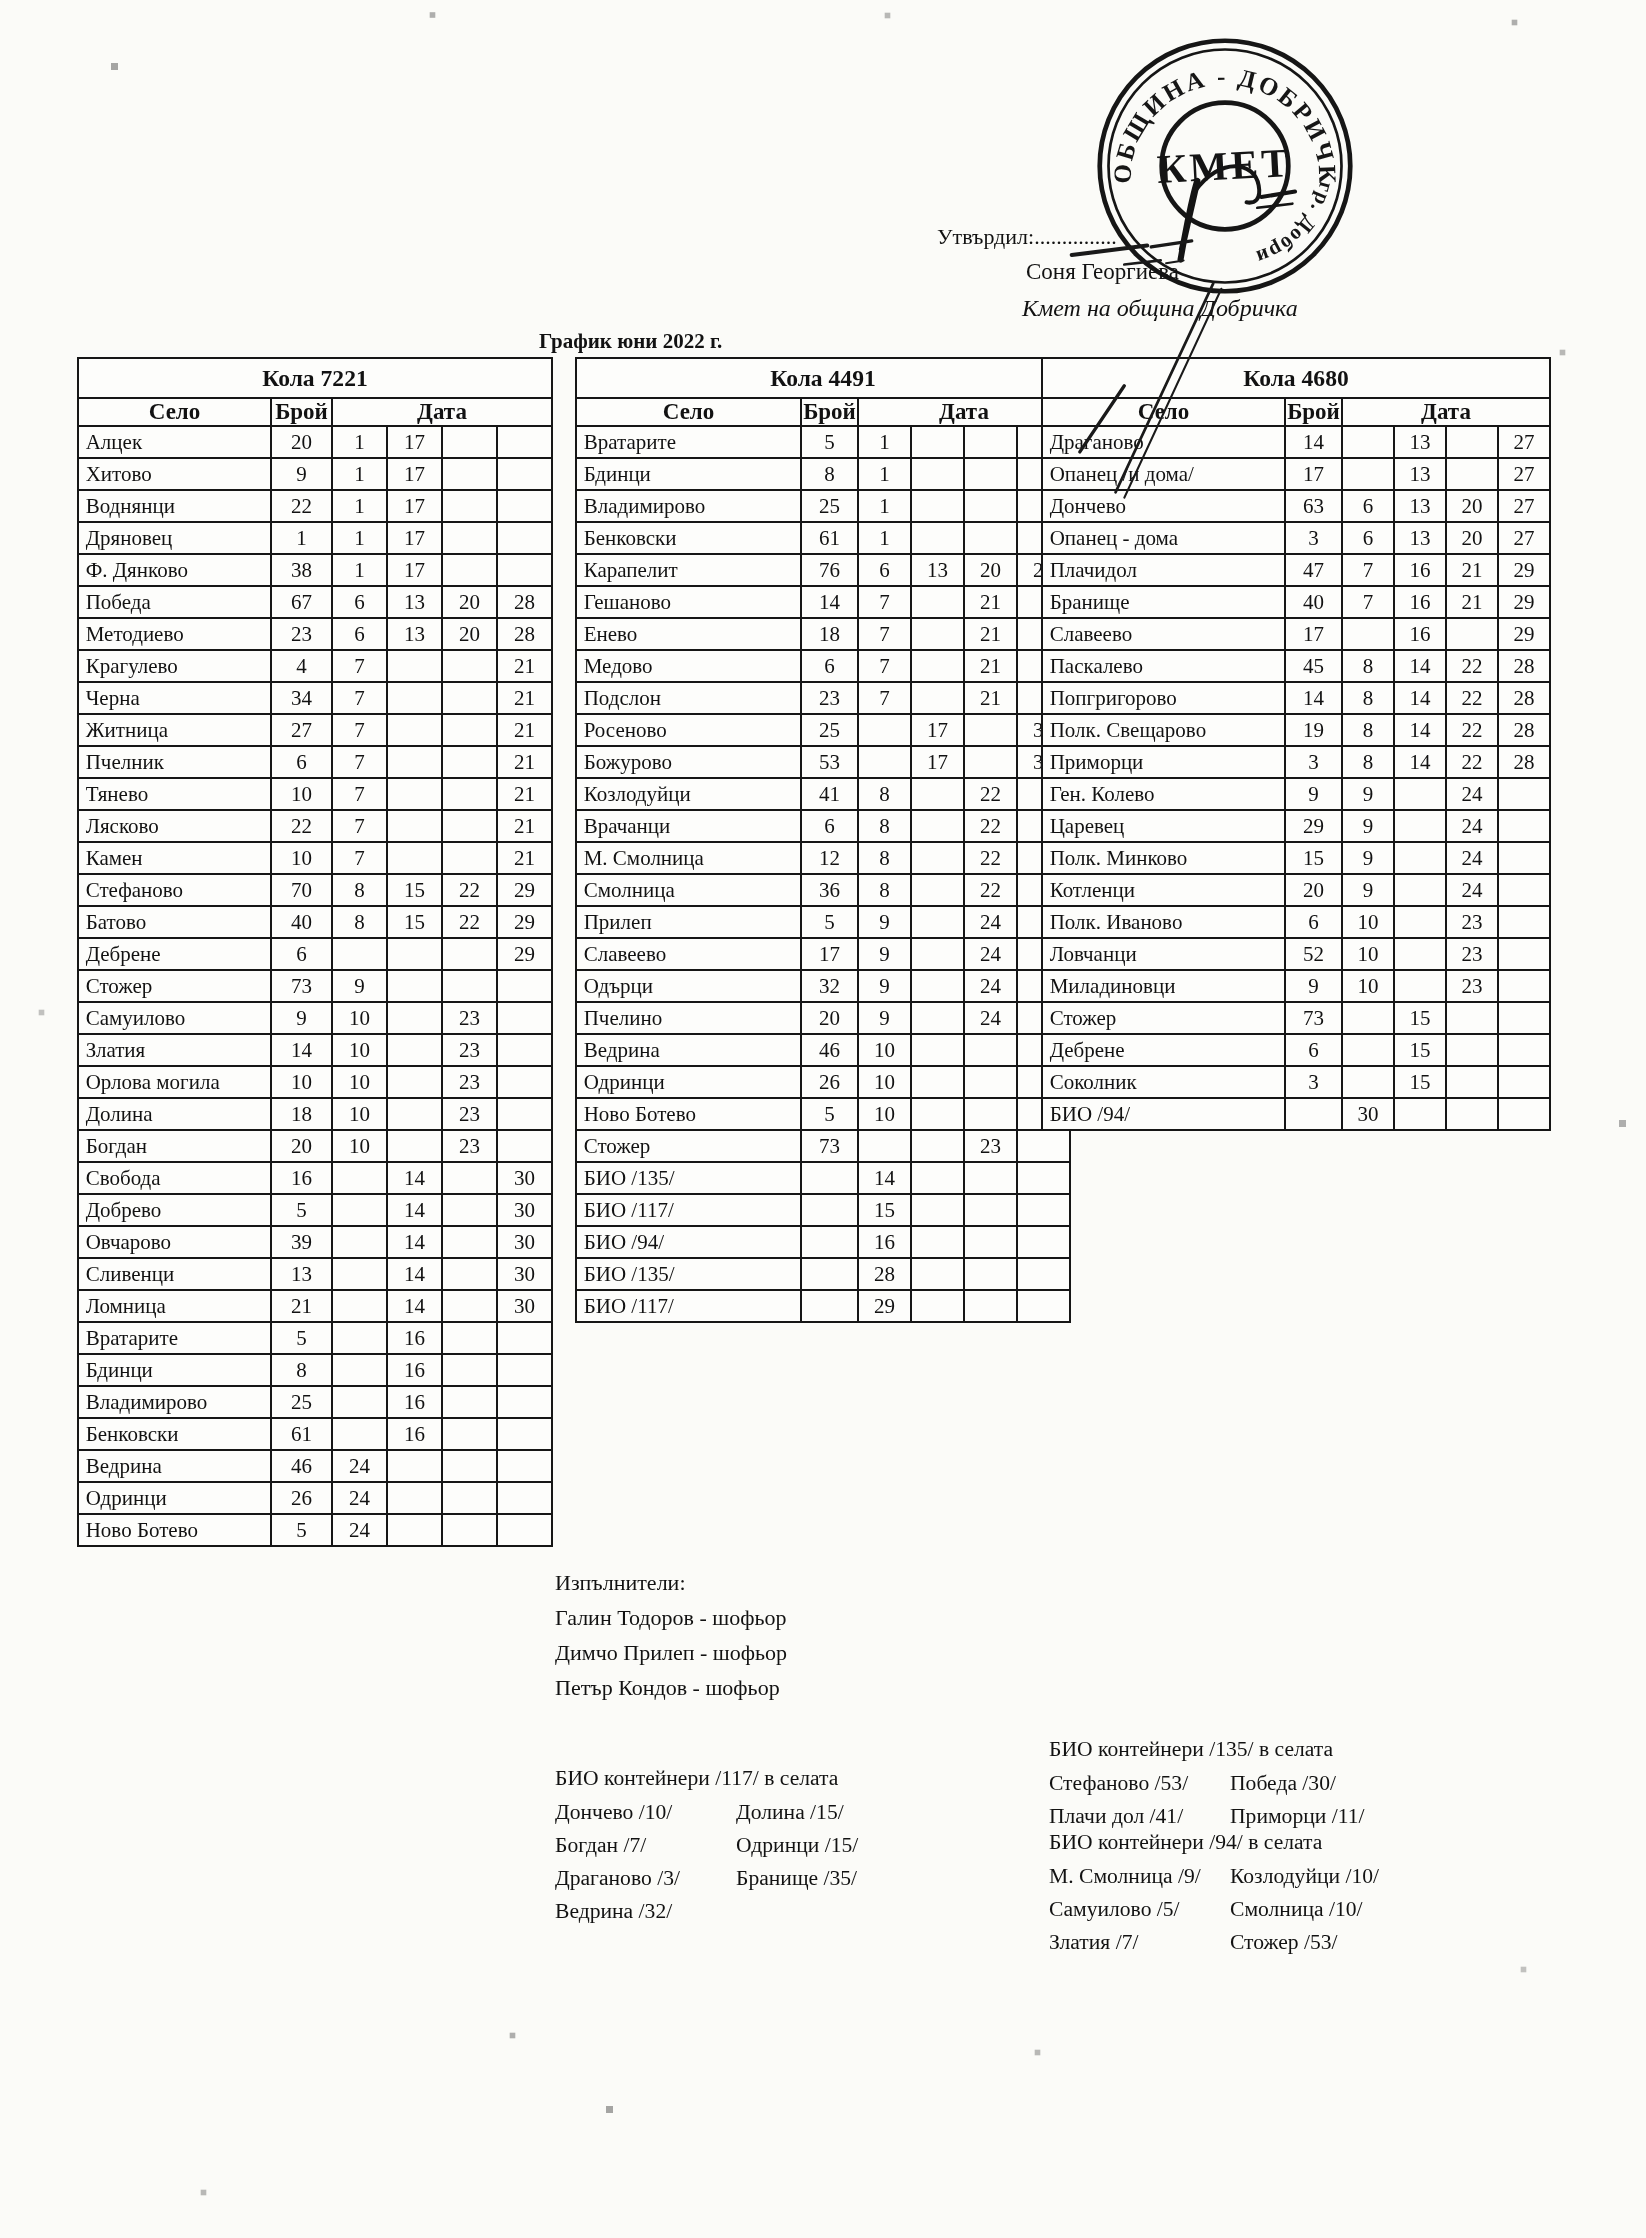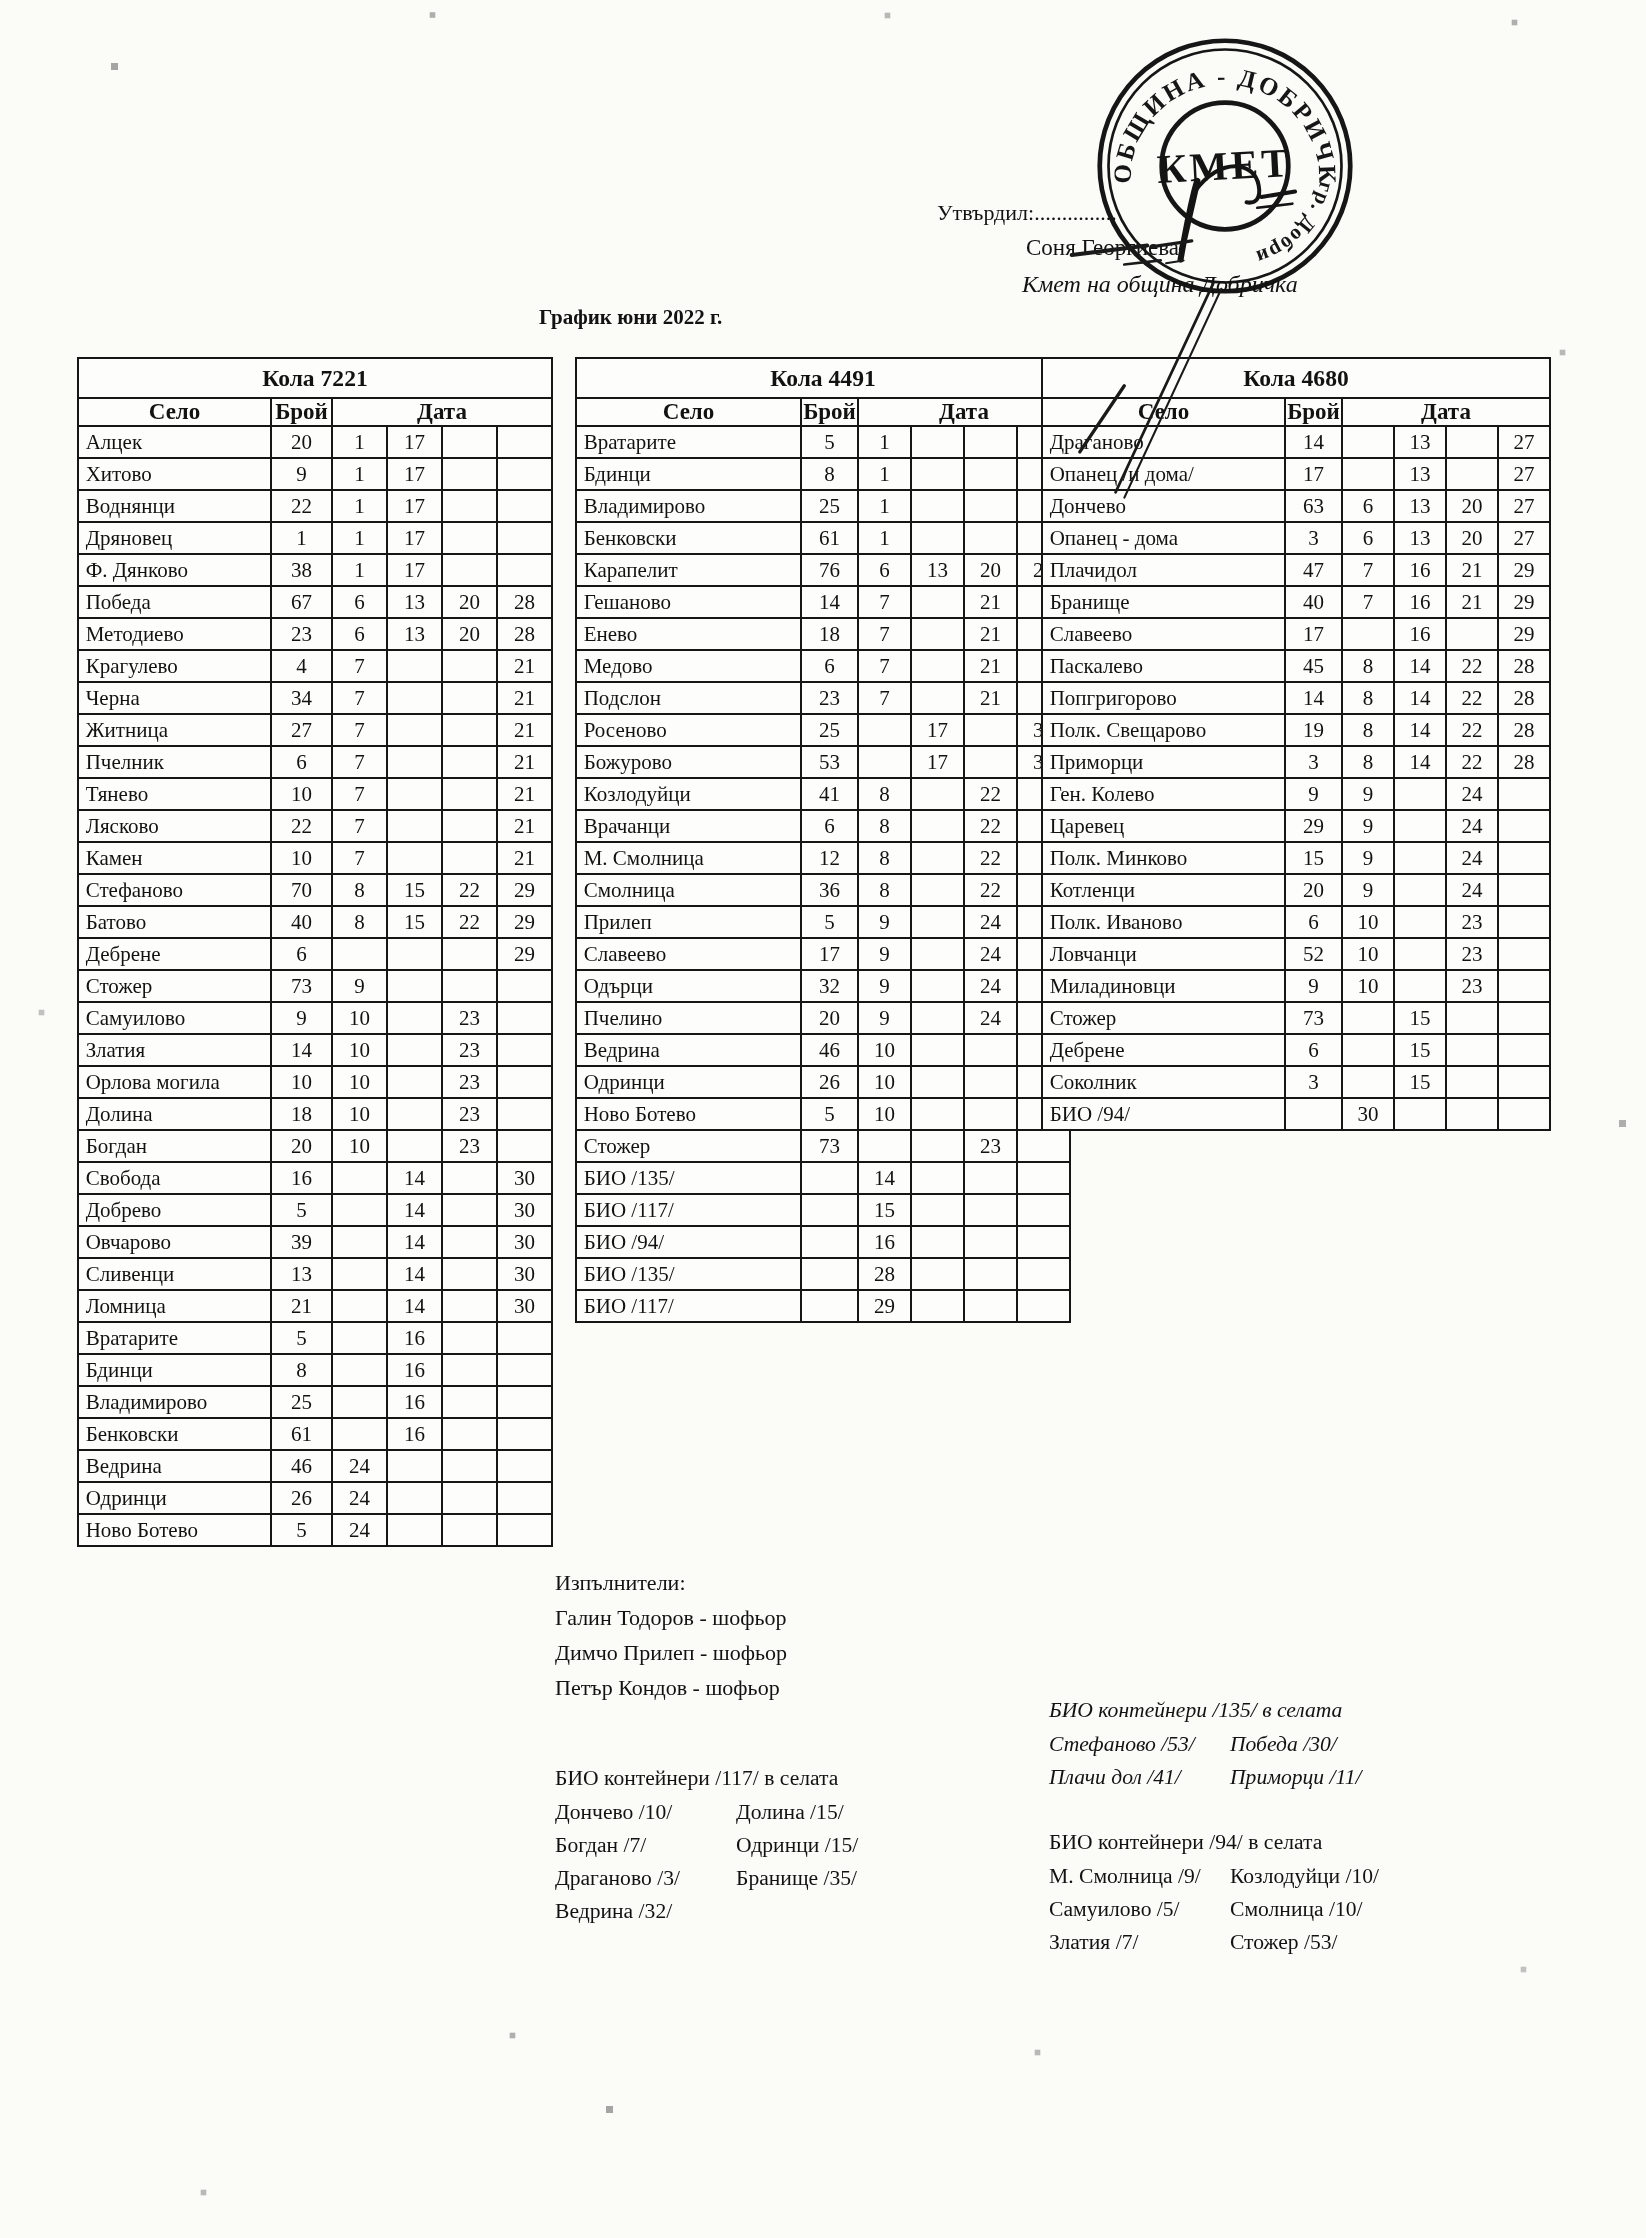--- a/index.html
+++ b/index.html
@@ -1,19 +1,19 @@
 <!DOCTYPE html>
 <html style="font-size:10.8px"><head>
 <meta charset="utf-8">
 <style>
   html,body{margin:0;padding:0;background:#e8e8e4;}
   .page{position:relative;width:1646px;height:2239px;background:#fbfbf8;overflow:hidden;
         font-family:"Liberation Serif","DejaVu Serif",serif;color:#121212;}
   
-  .hdr-line{position:absolute;white-space:nowrap;}
+  .hdr-line{position:absolute;white-space:nowrap;margin-top:24px;}
   #approved{left:937px;top:200px;font-size:22px;}
   #approver-name{left:1026px;top:235px;font-size:23px;}
   #approver-title{left:1022px;top:271px;font-size:24px;font-style:italic;}
   #doc-title{left:539px;top:305px;font-size:21px;font-weight:bold;}
   #stamp{position:absolute;left:1093px;top:34px;width:264px;height:264px;}
   
   table.sched{position:absolute;top:357px;border-collapse:collapse;table-layout:fixed;
               background:#fdfdfb;}
   #t1{left:77px;} #t2{left:575px;} #t3{left:1041px;border-radius:18px;}
   .sched td{border:2px solid #161616;font-size:21px;line-height:1.05;overflow:hidden;
@@ -28,21 +28,21 @@
   .txtblock{position:absolute;font-size:22px;white-space:nowrap;}
   .txtblock .line,.txtblock [data-list]>div{line-height:35px;}
   #executors{left:555px;top:1565px;}
   .bio{position:absolute;font-size:21.6px;white-space:nowrap;}
   .bio .bio-title{line-height:34px;margin-bottom:1.3px;}
   .bio .cols{position:relative;}
   .bio .col{position:absolute;top:0;left:0;}
   .bio .col2{left:181px;}
   .bio [data-list]>div{line-height:33px;}
   #bio117{left:555px;top:1761px;}
-  #bio135{left:1049px;top:1693px;font-style:italic;}
+  #bio135{left:1049px;top:1732px;}
   #bio94{left:1049px;top:1825px;}
   
   #penmarks{position:absolute;left:0;top:0;width:1646px;height:2239px;pointer-events:none;}
   .noise{position:absolute;left:0;top:0;width:2.7px;height:2.7px;background:transparent;
     box-shadow:113px 65px 0 2px rgba(60,60,60,.45), 431px 13.5px 0 1.3px rgba(60,60,60,.4),
     886px 14px 0 1.3px rgba(60,60,60,.35), 1513px 21px 0 1.3px rgba(60,60,60,.4),
     1561px 351px 0 1.3px rgba(60,60,60,.35), 1621px 1122px 0 2px rgba(60,60,60,.4),
     511px 2034px 0 1.3px rgba(60,60,60,.4), 608px 2108px 0 2px rgba(60,60,60,.45),
     1036px 2051px 0 1.3px rgba(60,60,60,.35), 202px 2191px 0 1.3px rgba(60,60,60,.35),
     40px 1011px 0 1.3px rgba(60,60,60,.3), 1522px 1968px 0 1.3px rgba(60,60,60,.3);}

